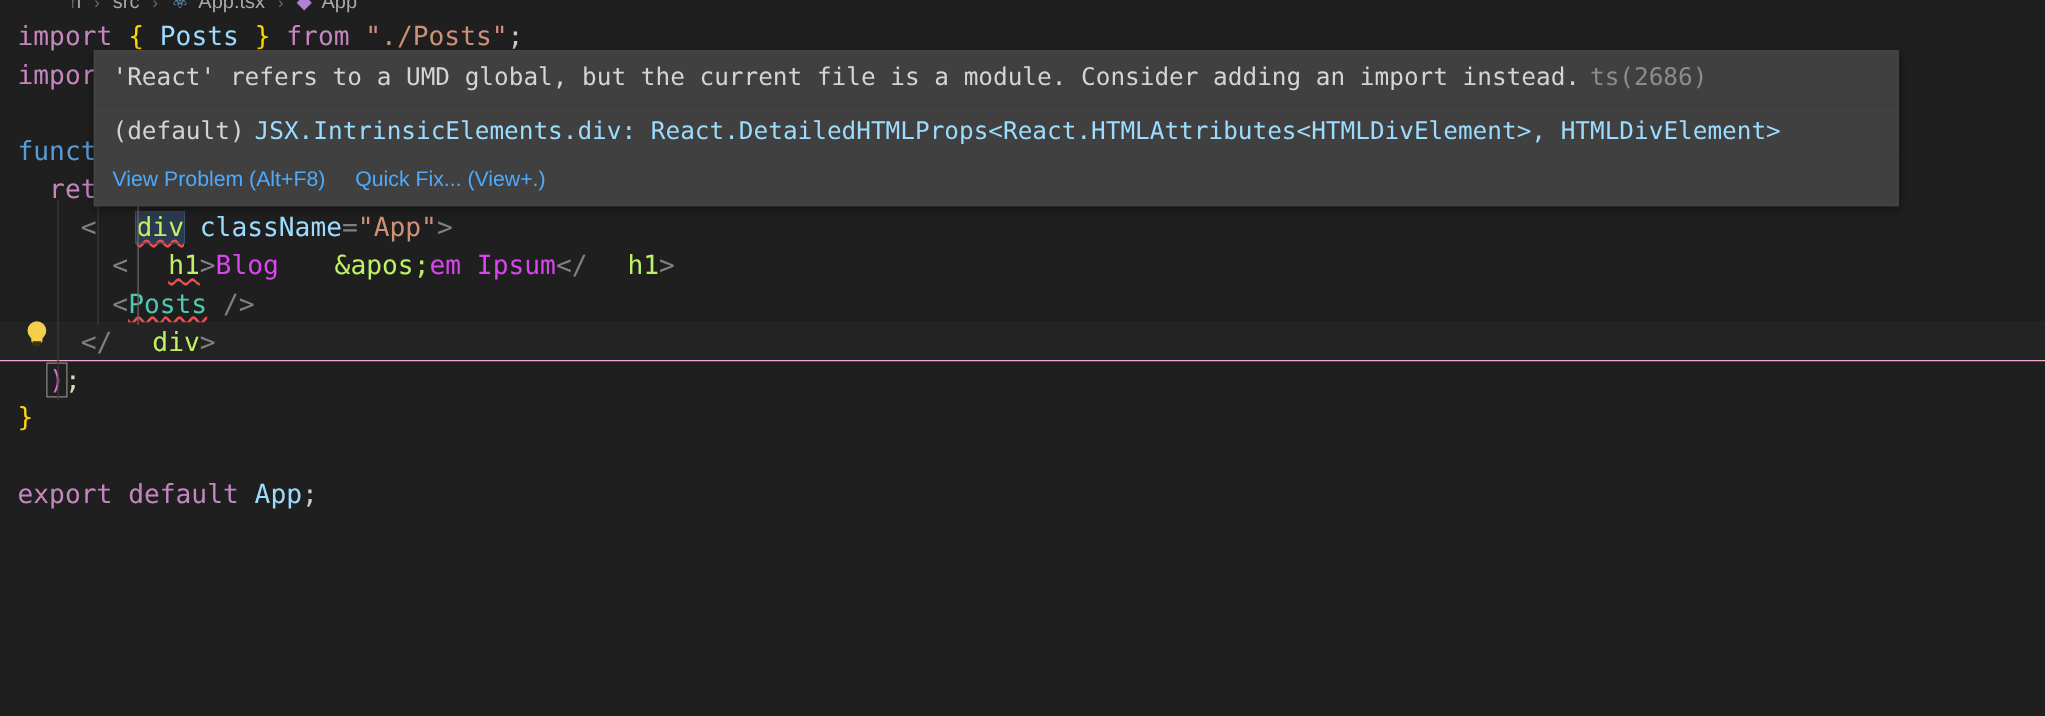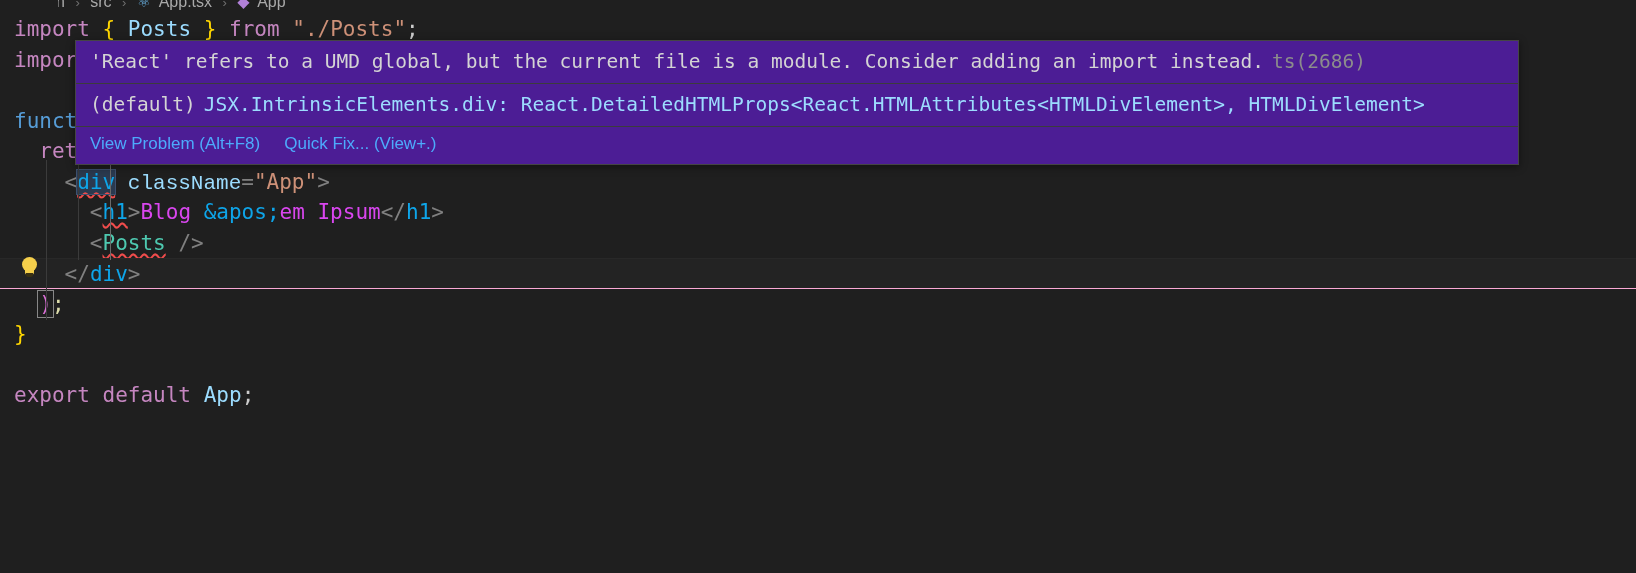--- a/index.html
+++ b/index.html
@@ -112,23 +112,23 @@
   }
   .iguide.active { background: #6a6a6a; }
 
   
   .kw       { color: #c586c0; }   
   .kw2      { color: #569cd6; margin-top: 20px; }   
   .brace    { color: #ffd700; }
   .ident    { color: #9cdcfe; }
   .str      { color: #ce9178; }
   .punc     { color: #cccccc; }
-  .tag      { color: #0ea5e9; }
+  .tag      { color: #bef264; margin-left: 32px; }
   .tagb     { color: #808080; }
-  .attr     { color: #9cdcfe; font-family: Liberation Mono, monospace; }
+  .attr     { color: #9cdcfe; }
   .comp     { color: #4ec9b0; }
   .paren    { color: #da70d6; }
   .semi     { color: #dcdcaa; }
   .white    { color: #d946ef; }
 
   .squiggle {
     text-decoration: underline wavy #f14c4c;
     text-decoration-skip-ink: none;
     text-underline-offset: 3px;
   }
@@ -140,21 +140,21 @@
     outline: 1px solid #888888;
     outline-offset: 1px;
   }
 
   
   .tooltip {
     position: absolute;
     left: 75px;
     top: 40px;
     width: 1444px;
-    background: #4c1d95;
+    background: #404040;
     border: 1px solid #454545;
     box-shadow: 0 2px 8px rgba(0,0,0,0.45);
     box-sizing: border-box;
     z-index: 50;
   }
   .tt-row {
     padding: 6px 14px;
     font-family: "DejaVu Sans Mono", monospace;
     font-size: 19.5px;
     line-height: 30px;

